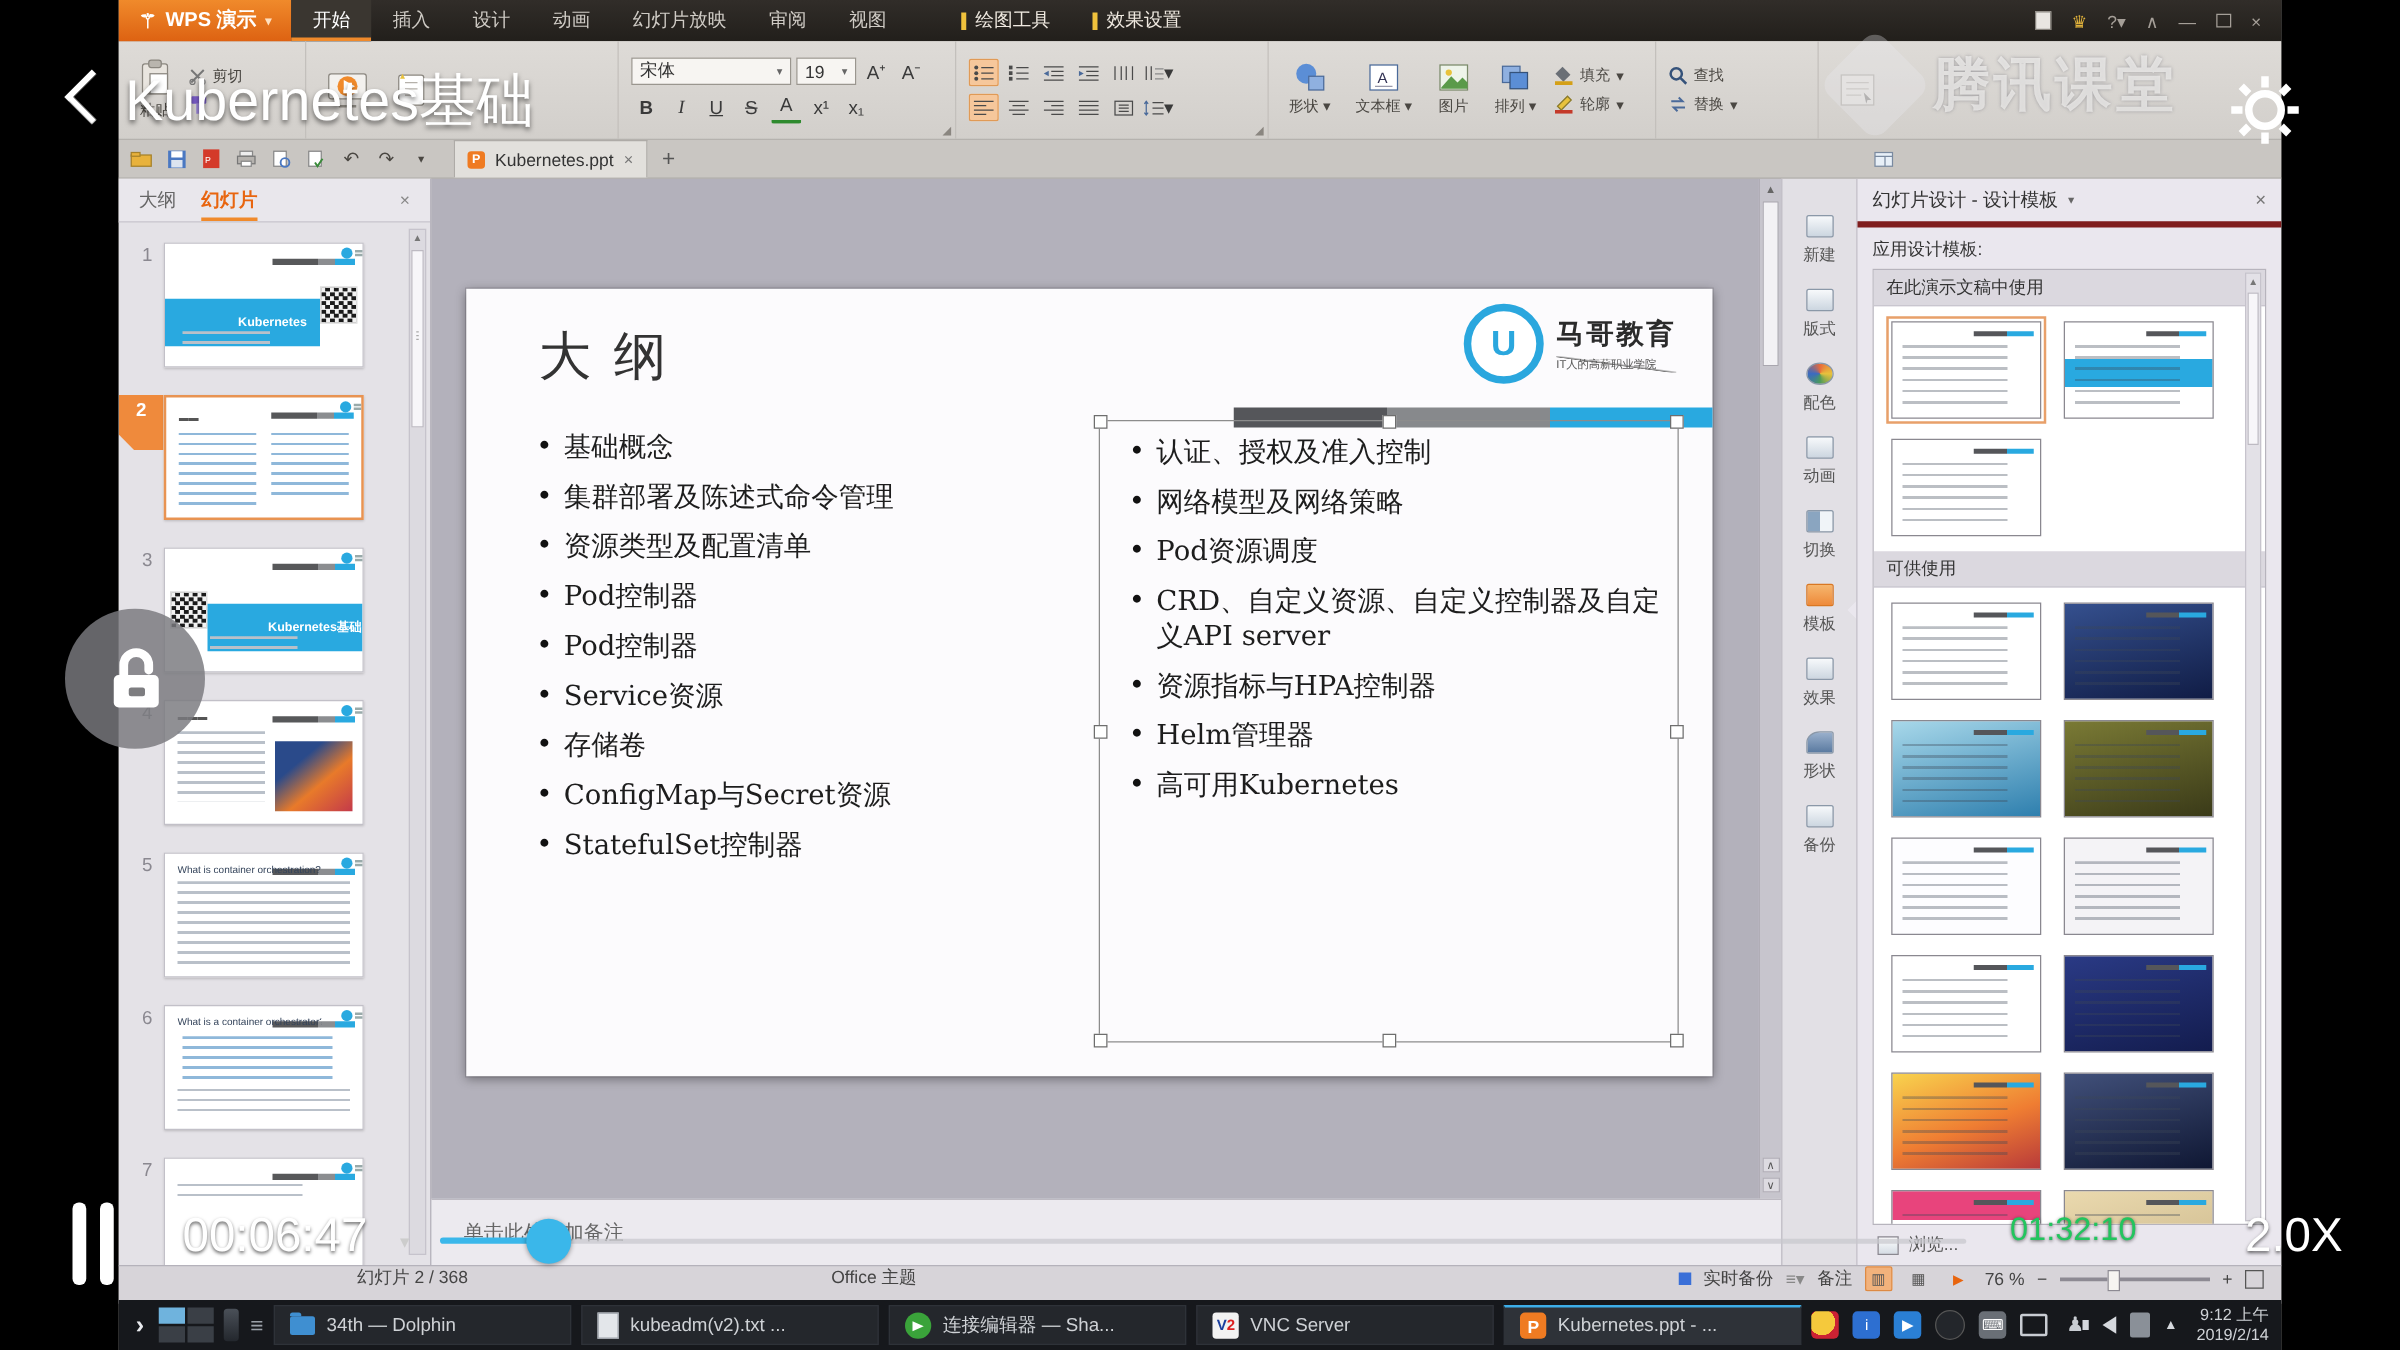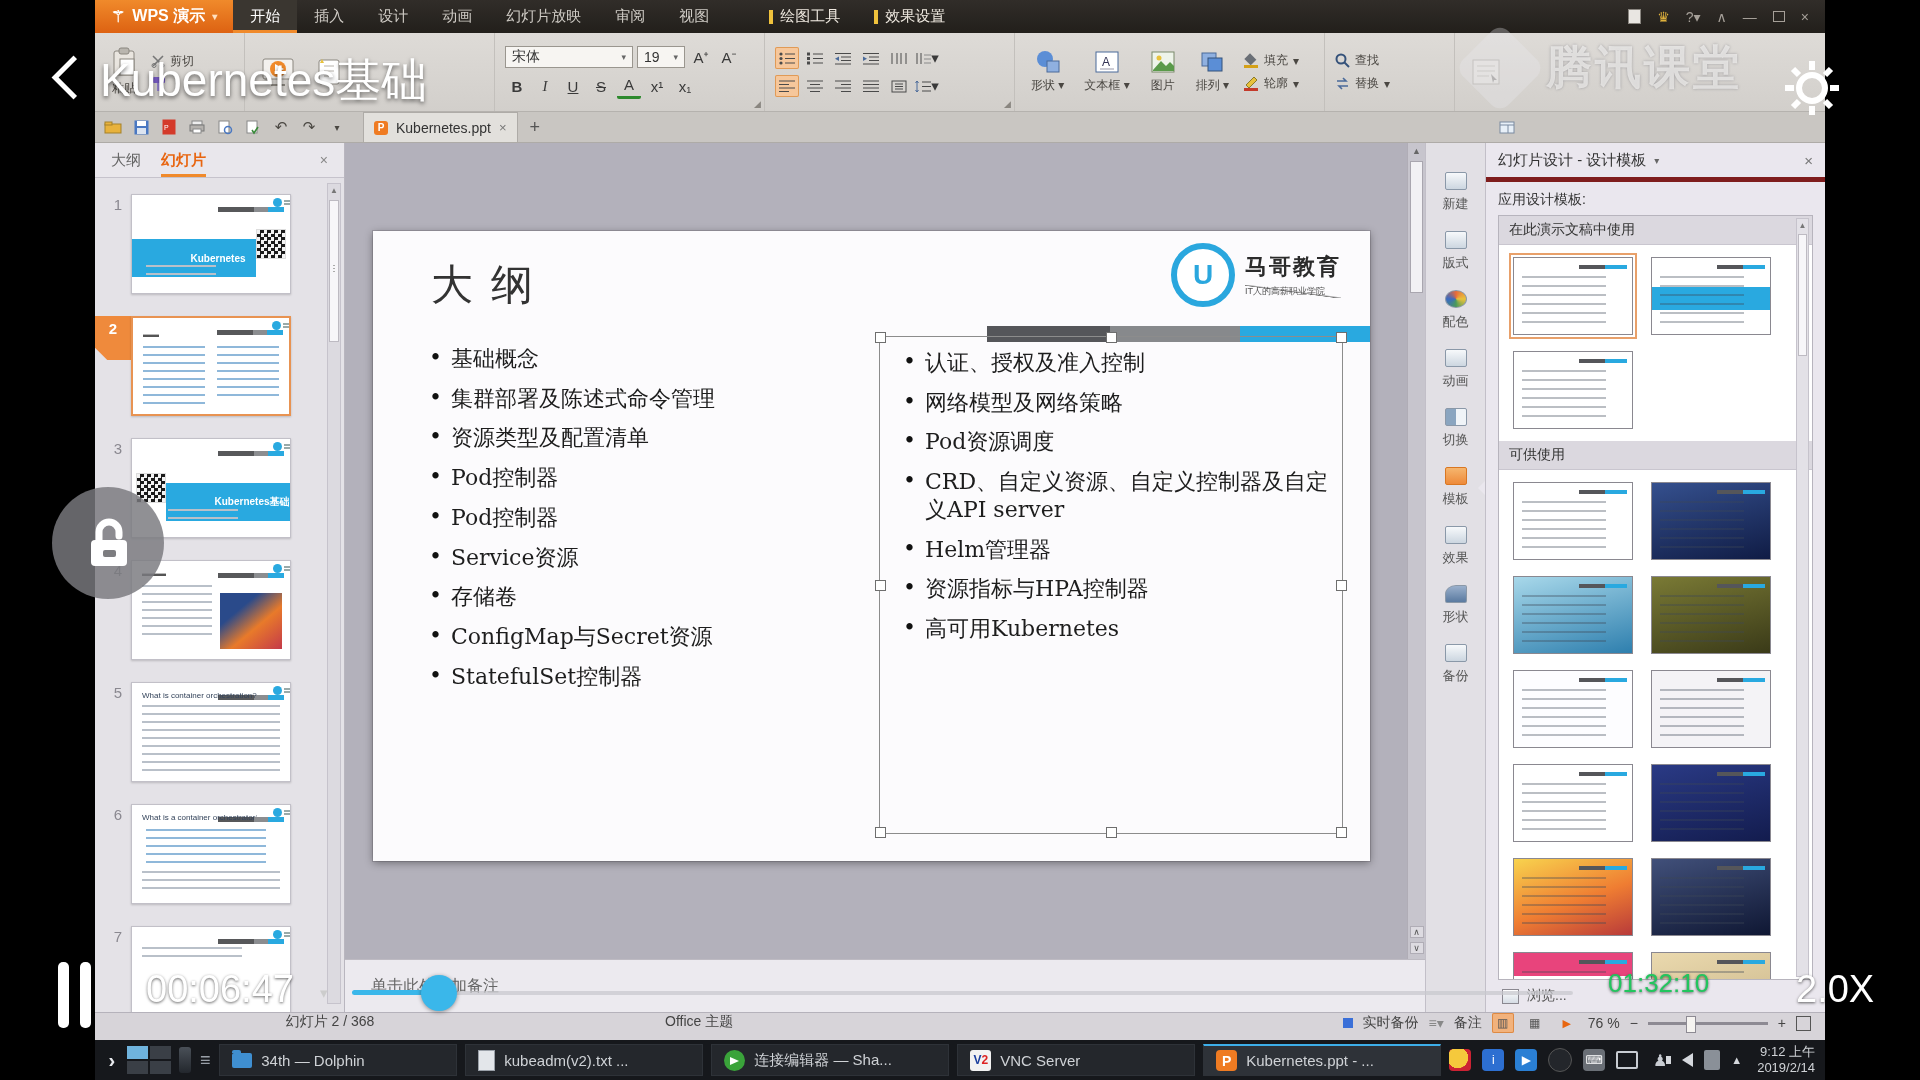--- a/index.html
+++ b/index.html
@@ -636,22 +636,22 @@
             <div class="hnd" style="left:-5px;bottom:-5px"></div>
             <div class="hnd" style="left:50%;margin-left:-5px;bottom:-5px"></div>
             <div class="hnd" style="right:-5px;bottom:-5px"></div>
           </div>
 
           <ul class="sbul right">
             <li>认证、授权及准入控制</li>
             <li>网络模型及网络策略</li>
             <li>Pod资源调度</li>
             <li>CRD、自定义资源、自定义控制器及自定义API server</li>
+            <li>资源指标与HPA控制器</li>
             <li>Helm管理器</li>
-            <li>资源指标与HPA控制器</li>
             <li>高可用Kubernetes</li>
           </ul>
         </div>
 
         <div class="cscroll">
           <div class="up">▲</div>
           <div class="csthumb"></div>
           <div class="cnav">
             <span>∧</span>
             <span>∨</span>

